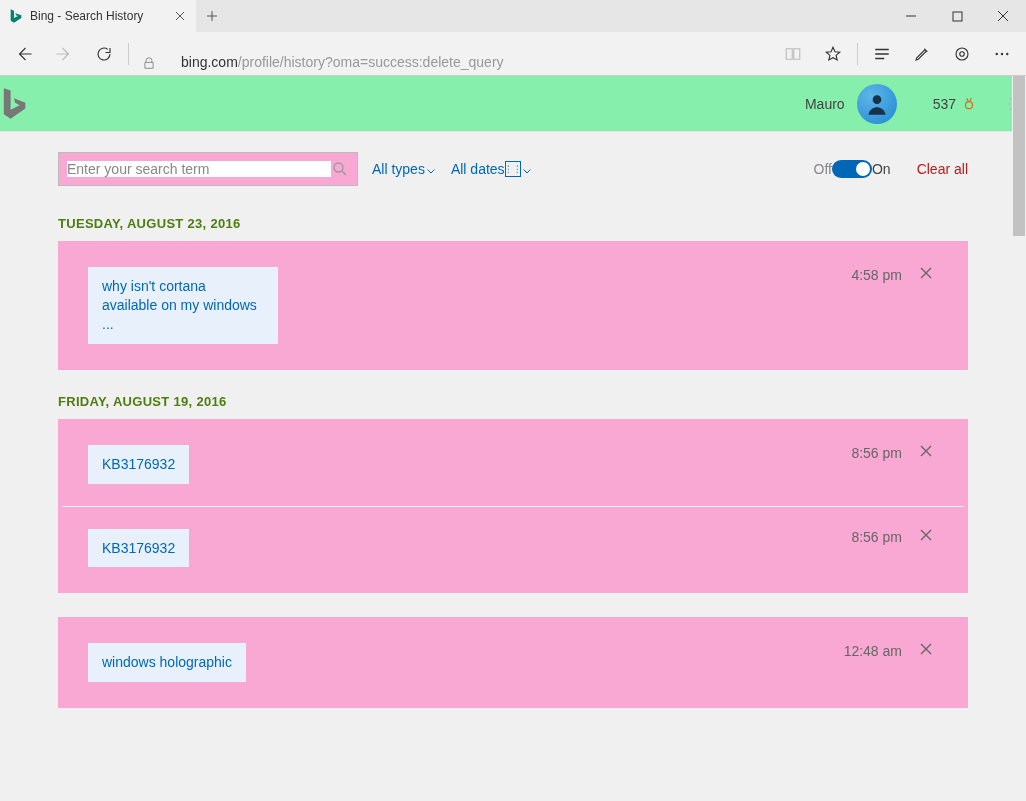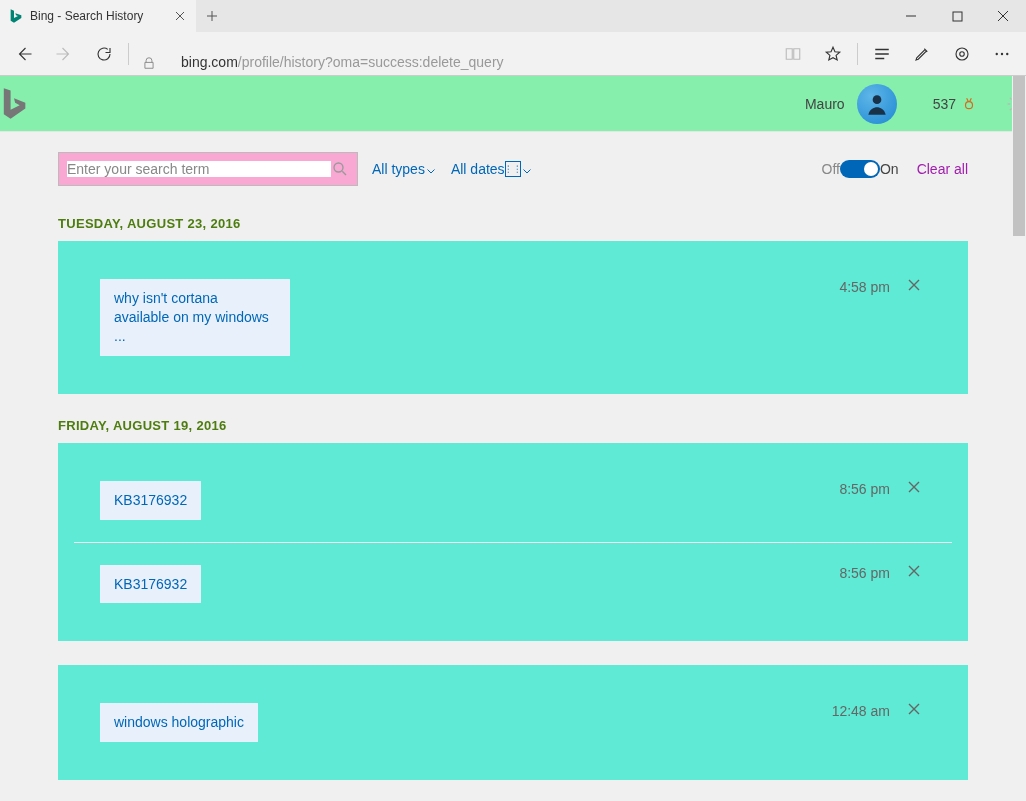--- a/index.html
+++ b/index.html
@@ -45,24 +45,24 @@
   .search-box input::placeholder { color: #888; }
   .search-icon { color: #999; }
   .filter { margin-left: 14px; font-size: 14px; color: #0067b8; display: flex; align-items: flex-end; cursor: pointer; }
   .filter .chev { color:#0067b8; }
   .cal-icon { border:1px solid #0067b8; width:16px; height:16px; display:inline-flex; align-items:center; justify-content:center; font-size:9px; color:#0067b8; }
 
   .toggle-area { margin-left: auto; display: flex; align-items: center; font-size: 14px; }
   .toggle-label { color: #888; }
   .toggle { width: 40px; height: 18px; border-radius: 9px; background: #0067b8; position: relative; cursor: pointer; }
   .toggle .knob { position: absolute; right: 2px; top: 2px; width: 14px; height: 14px; border-radius: 50%; background: #fff; }
-  .clear-all { color: #a21caf; margin-left: 18px; cursor: pointer; }
+  .clear-all { color: #b91c1c; margin-left: 26px; cursor: pointer; }
 
   .date-header { font-size: 13px; font-weight: 700; color: #4d7c0f; letter-spacing: 0.3px; margin: 18px 0 10px 0; }
-  .card { background: #5eead4; padding: 16px; margin-bottom: 24px; }
+  .card { background: #f9a8d4; padding: 4px; margin-bottom: 24px; }
   .entry { display: flex; align-items: flex-start; padding: 22px 26px; border-top: 1px solid #eee; }
   .entry:first-child { border-top: none; }
   .query-chip { background: #e8f1fb; color: #0067b8; font-size: 14px; padding: 10px 14px; max-width: 190px; line-height: 1.35; cursor: pointer; }
   .entry-time { margin-left: auto; font-size: 14px; color: #666; }
   .entry-del { margin-left: 18px; color: #666; cursor: pointer; width: 18px; text-align:center;}
 
   
   .vscroll { position:absolute; right:0; top:0; width:14px; height:100%; background:#f0f0f0; }
   .vscroll .thumb { position:absolute; right:1px; top:0; width:12px; height:160px; background:#c2c2c2; }
 

